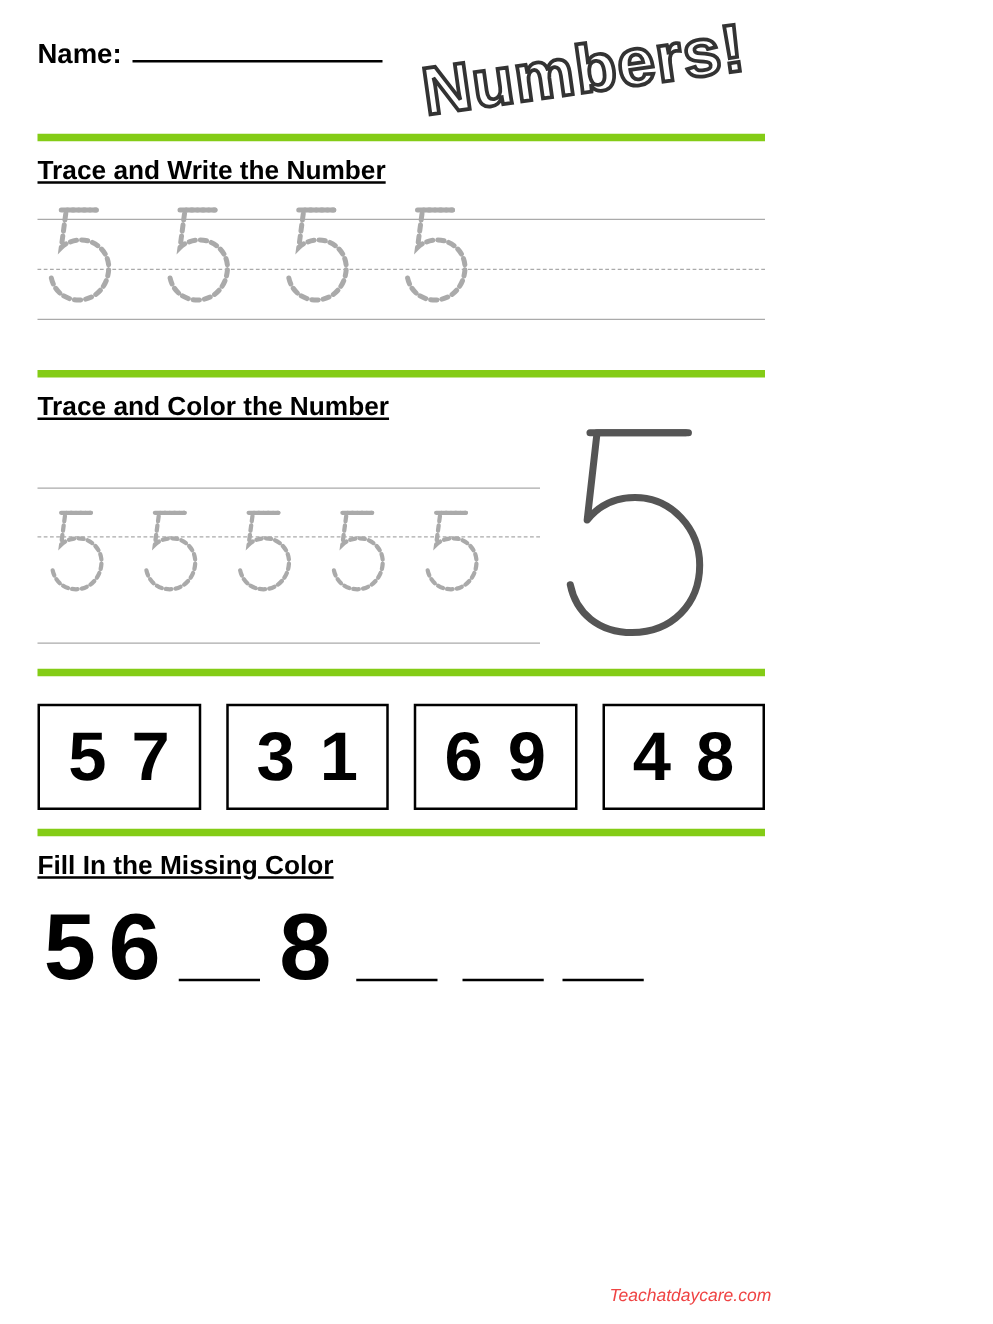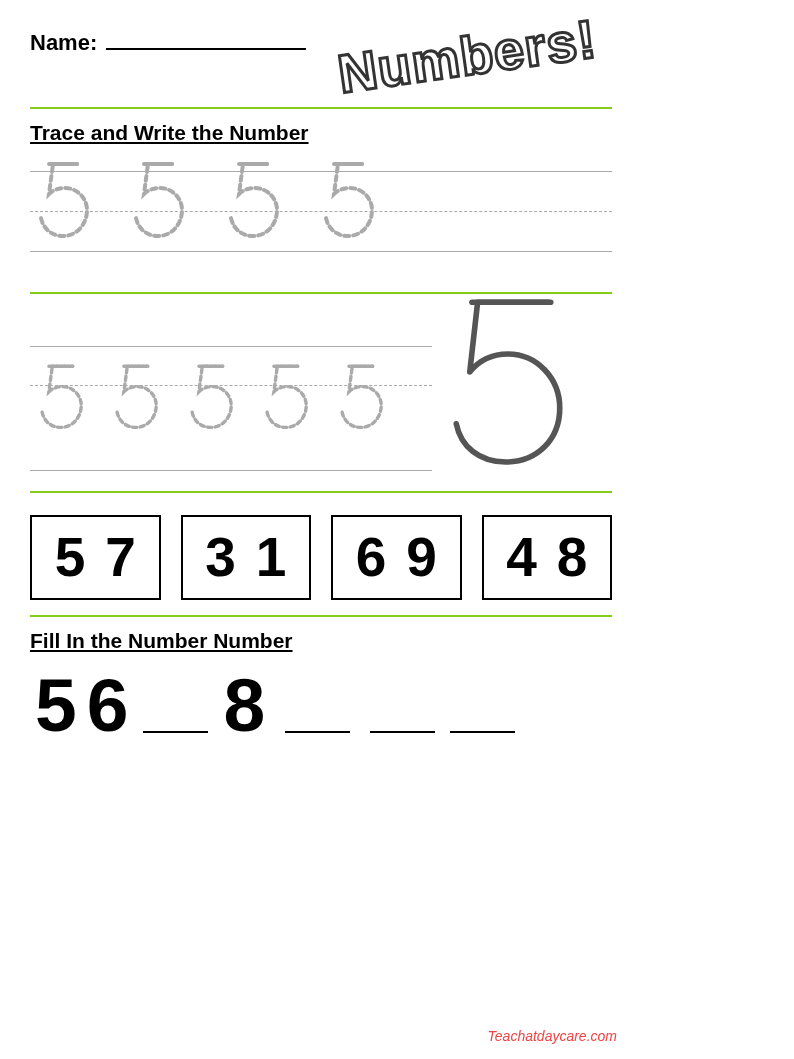--- a/index.html
+++ b/index.html
@@ -37,21 +37,21 @@
 
     .name-line {
       display: inline-block;
       width: 200px;
       border-bottom: 2px solid #000;
       margin-left: 4px;
     }
 
     
     .section {
-      border-top: 2px solid #84cc16;
+      border-top: 6px solid #84cc16;
       padding-top: 12px;
       margin-bottom: 15px;
     }
 
     .section-title {
       font-size: 21px;
       font-weight: bold;
       text-decoration: underline;
       font-family: Arial, sans-serif;
       margin-bottom: 12px;
@@ -173,20 +173,21 @@
         </svg>
         <svg width="60" height="100" viewBox="0 0 60 100">
           <path d="M42,12 L18,12 L14,42 C18,38 24,36 30,36 C42,36 52,46 52,58 C52,72 42,84 28,84 C16,84 8,76 6,66" fill="none" stroke="#aaa" stroke-width="4" stroke-dasharray="5,4" stroke-linecap="round"></path>
           <path d="M14,12 L42,12" fill="none" stroke="#aaa" stroke-width="4" stroke-dasharray="5,4" stroke-linecap="round"></path>
         </svg>
       </div>
     </div>
   </div>
 
   <div class="section">
+    <div class="section-title">Trace and Color the Number</div>
 
     <div style="position: relative; height: 170px;">
 
       <div style="position: absolute; right: 15px; top: -15px;">
         <svg width="160" height="180" viewBox="0 0 120 160">
           <path d="M90,10 L25,10 L18,72 C26,62 38,56 52,56 C78,56 98,78 98,104 C98,132 78,152 50,152 C26,152 10,138 6,118" fill="none" stroke="#555" stroke-width="5" stroke-linecap="round" stroke-linejoin="round"></path>
           <path d="M20,10 L88,10" fill="none" stroke="#555" stroke-width="5" stroke-linecap="round"></path>
         </svg>
       </div>
 
@@ -237,21 +238,21 @@
         <span class="box-num">9</span>
       </div>
       <div class="number-box">
         <span class="box-num">4</span>
         <span class="box-num">8</span>
       </div>
     </div>
   </div>
 
   <div class="section">
-    <div class="section-title">Fill In the Number Number</div>
+    <div class="section-title">Fill In the Missing Color</div>
 
     <div style="display: flex; align-items: flex-end; gap: 0; padding-left: 5px; margin-top: 15px; flex-wrap: nowrap;">
       <span class="big-num" style="margin-right:10px;">5</span>
       <span class="big-num" style="margin-right:15px;">6</span>
       <span class="answer-line" style="width:65px; margin-right:15px;"></span>
       <span class="big-num" style="margin-right:20px;">8</span>
       <span class="answer-line" style="width:65px; margin-right:20px;"></span>
       <span class="answer-line" style="width:65px; margin-right:15px;"></span>
       <span class="answer-line" style="width:65px;"></span>
     </div>

